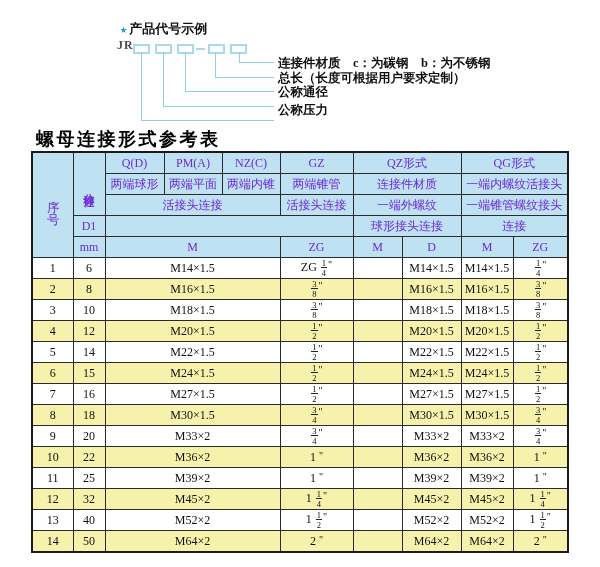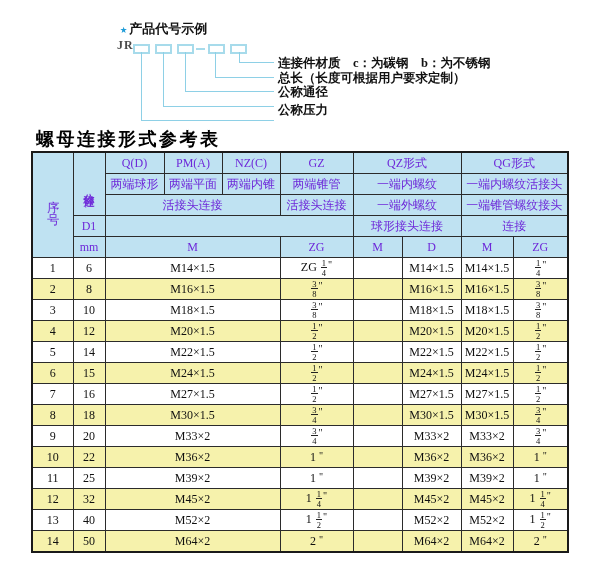--- a/index.html
+++ b/index.html
@@ -97,21 +97,21 @@
         <th>NZ(C)</th>
         <th>GZ</th>
         <th colspan="2">QZ形式</th>
         <th colspan="2">QG形式</th>
       </tr>
       <tr>
         <th>两端球形</th>
         <th>两端平面</th>
         <th>两端内锥</th>
         <th>两端锥管</th>
-        <th colspan="2">一端内螺纹</th>
+        <th colspan="2">连接件材质</th>
         <th colspan="2">一端内螺纹活接头</th>
       </tr>
       <tr>
         <th colspan="3">活接头连接</th>
         <th>活接头连接</th>
         <th colspan="2">一端外螺纹</th>
         <th colspan="2">一端锥管螺纹接头</th>
       </tr>
       <tr>
         <th>D1</th>

